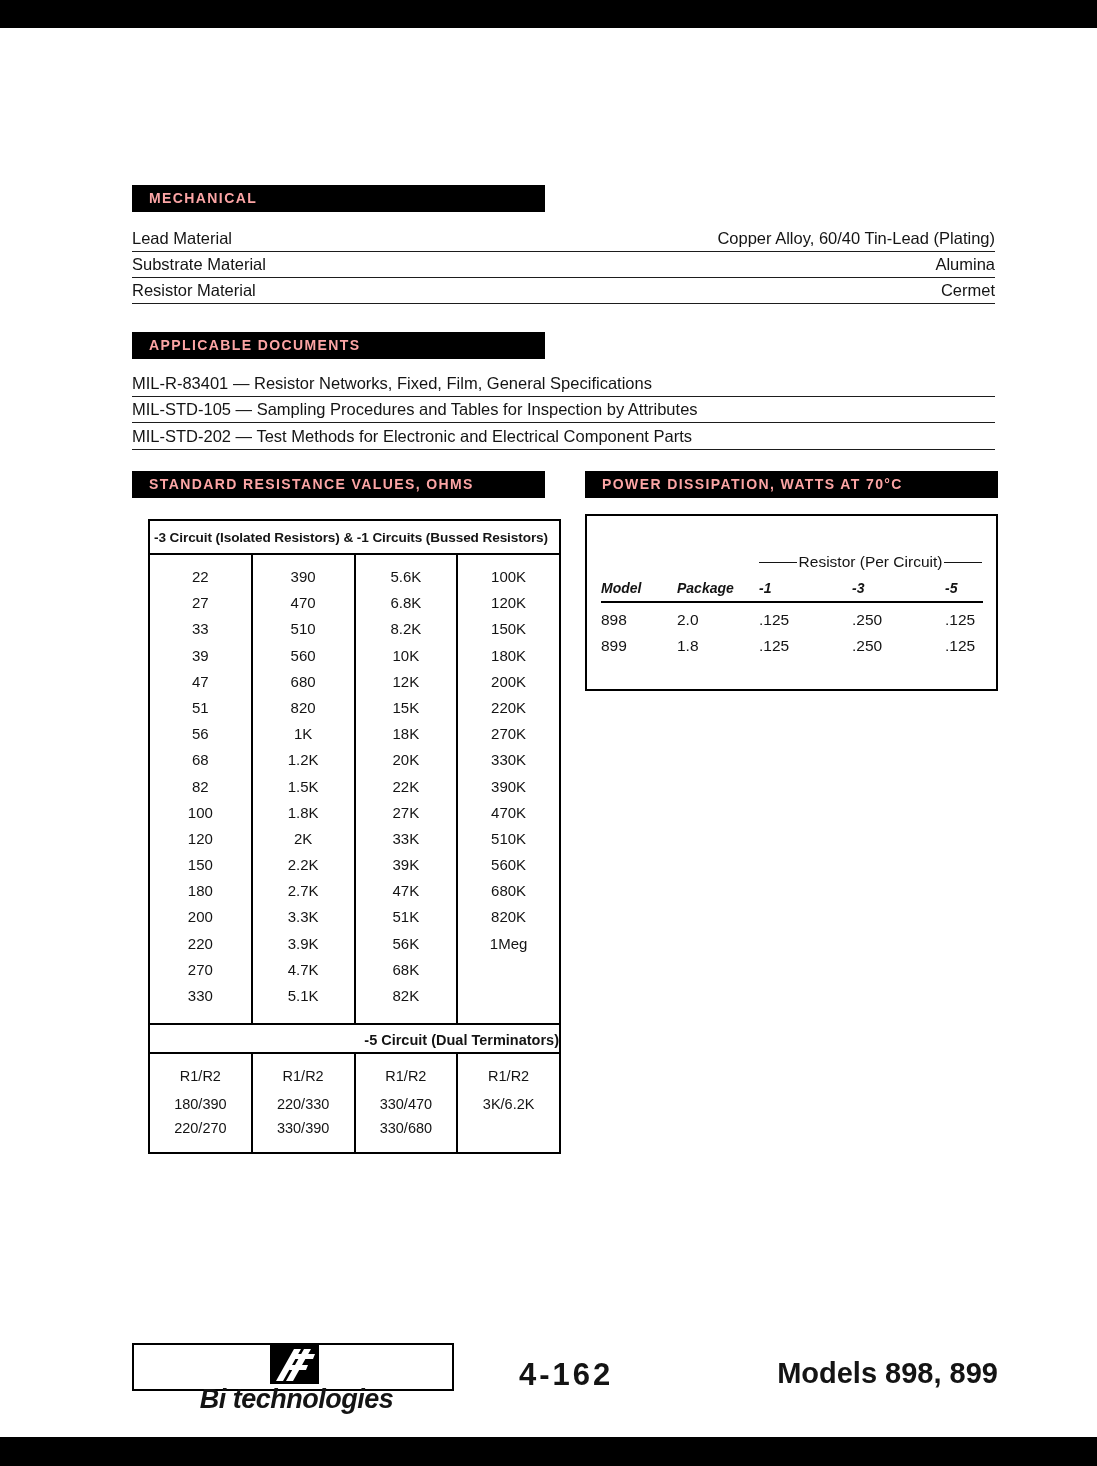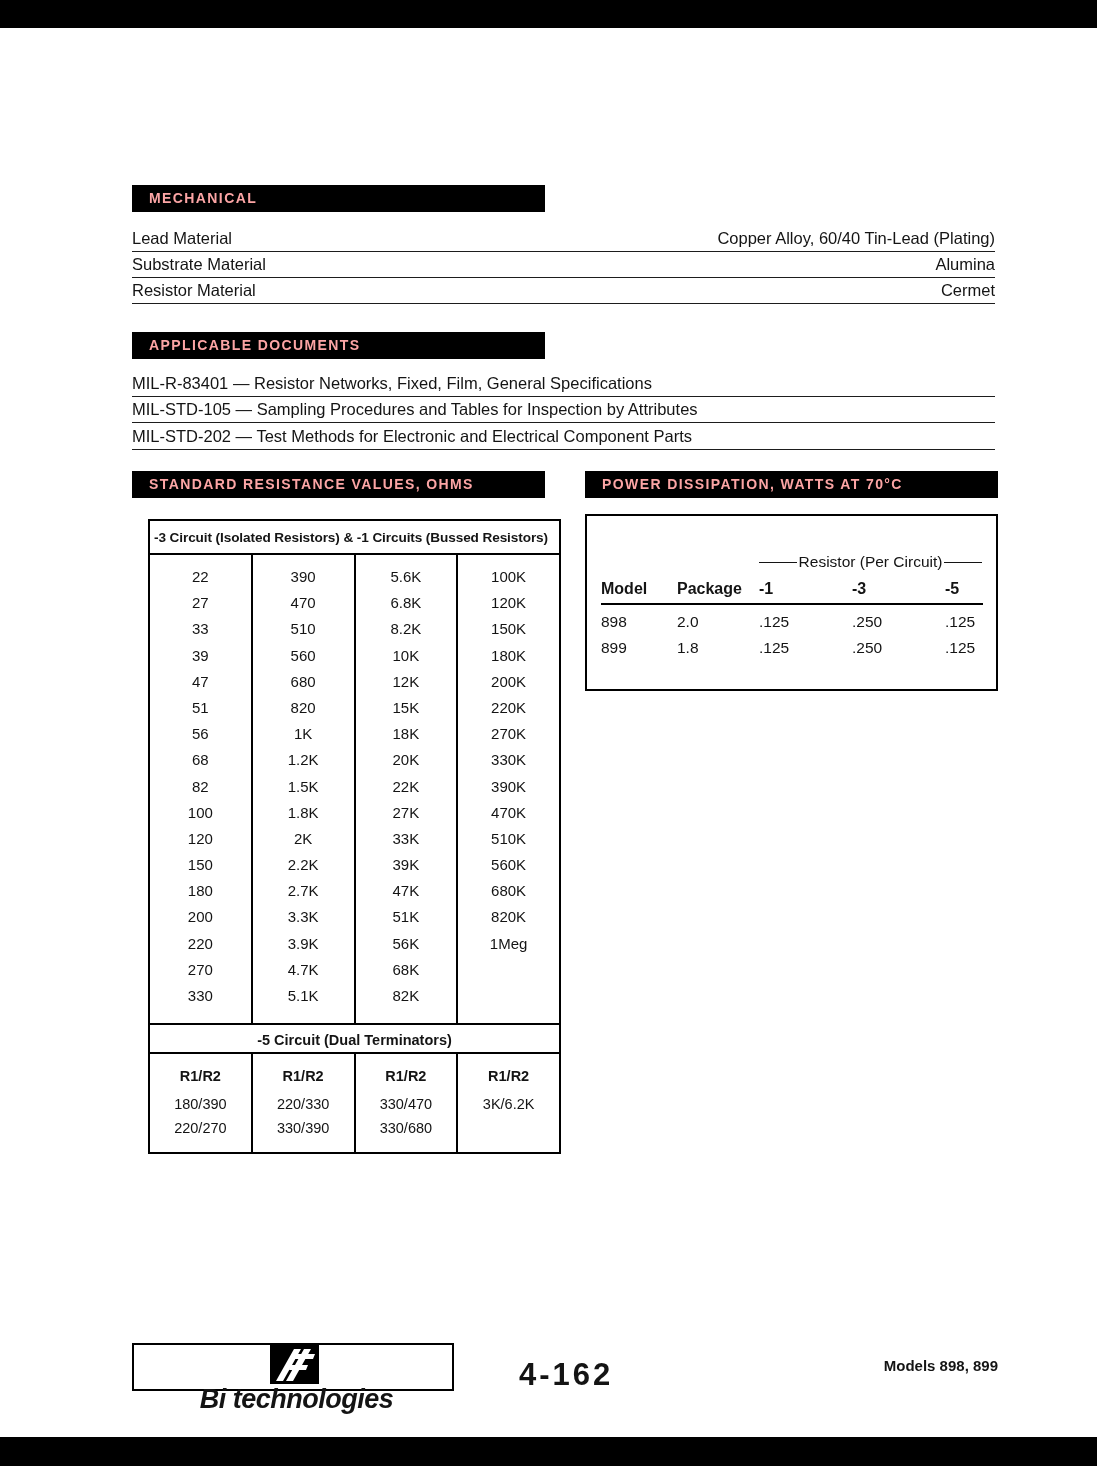--- a/index.html
+++ b/index.html
@@ -43,57 +43,57 @@
   .res-title {
     font-weight:bold; font-size:13.6px; letter-spacing:-0.1px;
     padding:9px 4px 8px; border-bottom:2px solid #000; white-space:nowrap; overflow:hidden;
   }
   .res-grid, .dual-grid { display:flex; }
   .res-col { flex:1 1 0; border-right:2px solid #000; padding:9px 0 14px; }
   .res-grid .res-col:last-child, .dual-grid .res-col:last-child { border-right:none; }
   .res-cell { height:26.2px; line-height:26.2px; text-align:center; font-size:15px; }
   .dual-title {
     border-top:2px solid #000; border-bottom:2px solid #000;
-    font-weight:bold; text-align:center; font-size:14.5px;
+    font-weight:bold; text-align:right; font-size:14.5px;
     height:31px; line-height:31px;
   }
   .dual-grid .res-col { padding:10px 0 12px; }
   .dual-cell { height:24px; line-height:24px; text-align:center; font-size:14.5px; }
-  .dual-cell.hdr { font-weight:bold; height:28px; }
+  .dual-cell.hdr { font-weight:normal; height:28px; }
 
   .power-box {
     position:absolute; left:585px; top:514px; width:413px; height:177px;
     border:2px solid #000; padding:32px 14px 0 14px; background:#fff;
   }
   .pwr-span-row { display:flex; align-items:center; height:28px; margin-left:158px; }
   .pwr-dash { flex:1 1 0; border-top:1.5px solid #141414; }
   .pwr-span-text { padding:0 2px; font-size:15.5px; white-space:nowrap; }
   .pwr-table { display:grid; grid-template-columns:76px 82px 93px 93px 38px; margin-top:2px; }
-  .pwr-h { font-weight:bold; font-size:16px; padding:2px 0 5px; border-bottom:2px solid #000; }
+  .pwr-h { font-weight:bold; font-size:14px; padding:2px 0 5px; border-bottom:2px solid #000;font-style:italic; }
   .pwr-c { font-size:15.5px; padding-top:8px; }
 
   .logo-box {
     position:absolute; left:132px; top:1343px; width:322px; height:48px;
     border:2.5px solid #000; display:flex; align-items:center; background:#fff;flex-direction:column;
   }
   .logo-mark {
     width:49px; height:39px; margin-left:3px; background:#000;
     display:flex; align-items:center; justify-content:center; flex:0 0 auto;
   }
   .logo-text {
     font-weight:bold; font-style:italic; font-size:27px; margin-left:7px;
     letter-spacing:-0.5px; white-space:nowrap;
   }
   .page-num {
     position:absolute; left:519px; top:1357px;
     font-weight:bold; font-size:31px; letter-spacing:3px;
   }
   .models-label {
     position:absolute; right:99px; top:1357px;
-    font-weight:bold; font-size:15px; white-space:nowrap;
+    font-weight:bold; font-size:29px; white-space:nowrap;
   }
 </style>
 </head>
 <body>
 
 <div class="edge-bar top"></div>
 
 <div class="bar mech">
   <span>MECHANICAL</span>
 </div>

